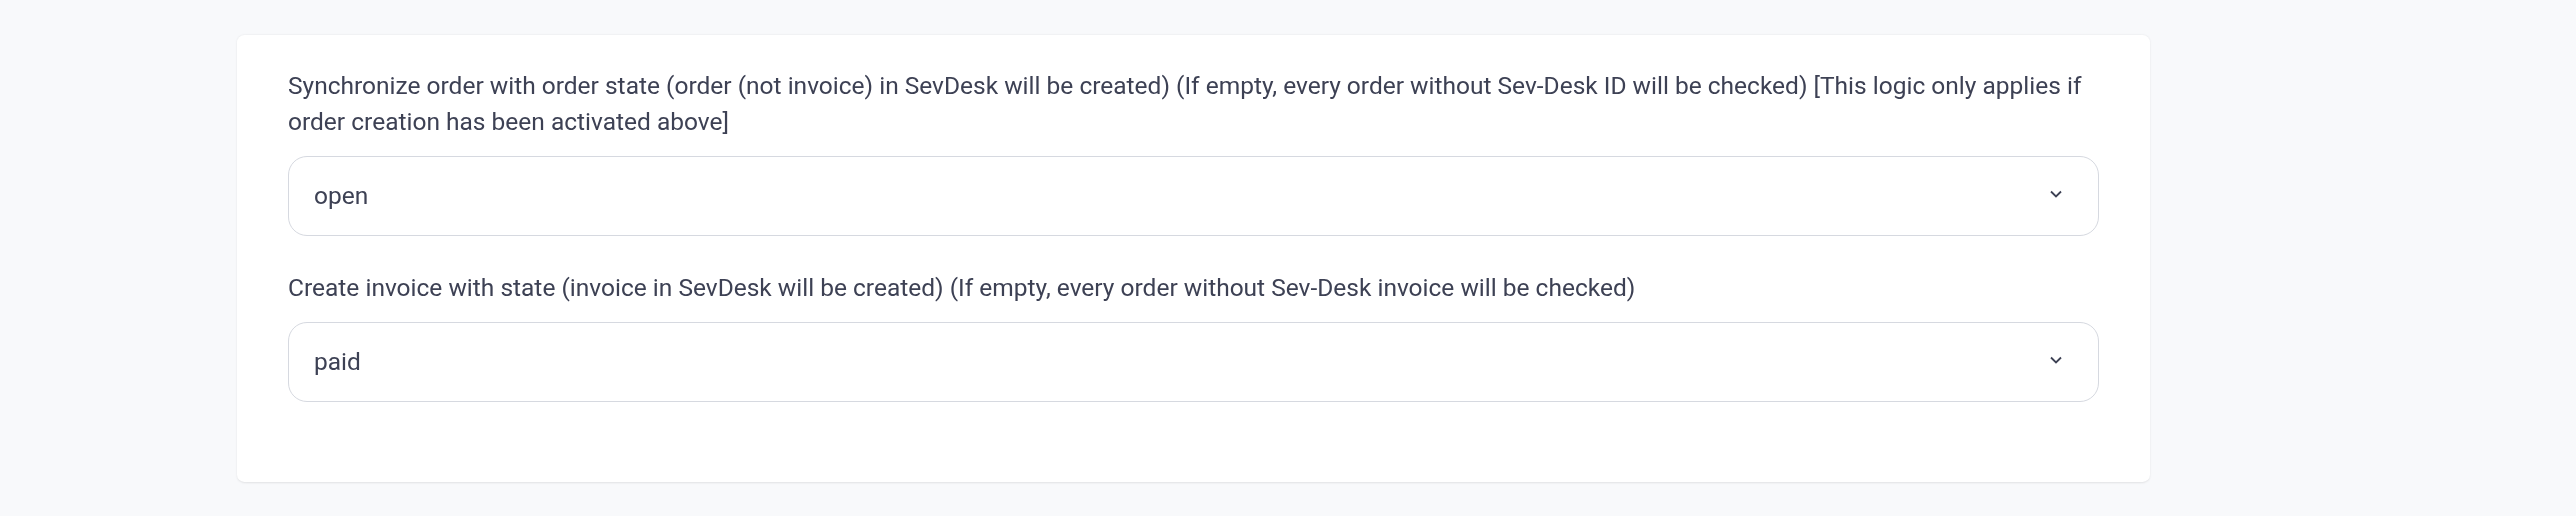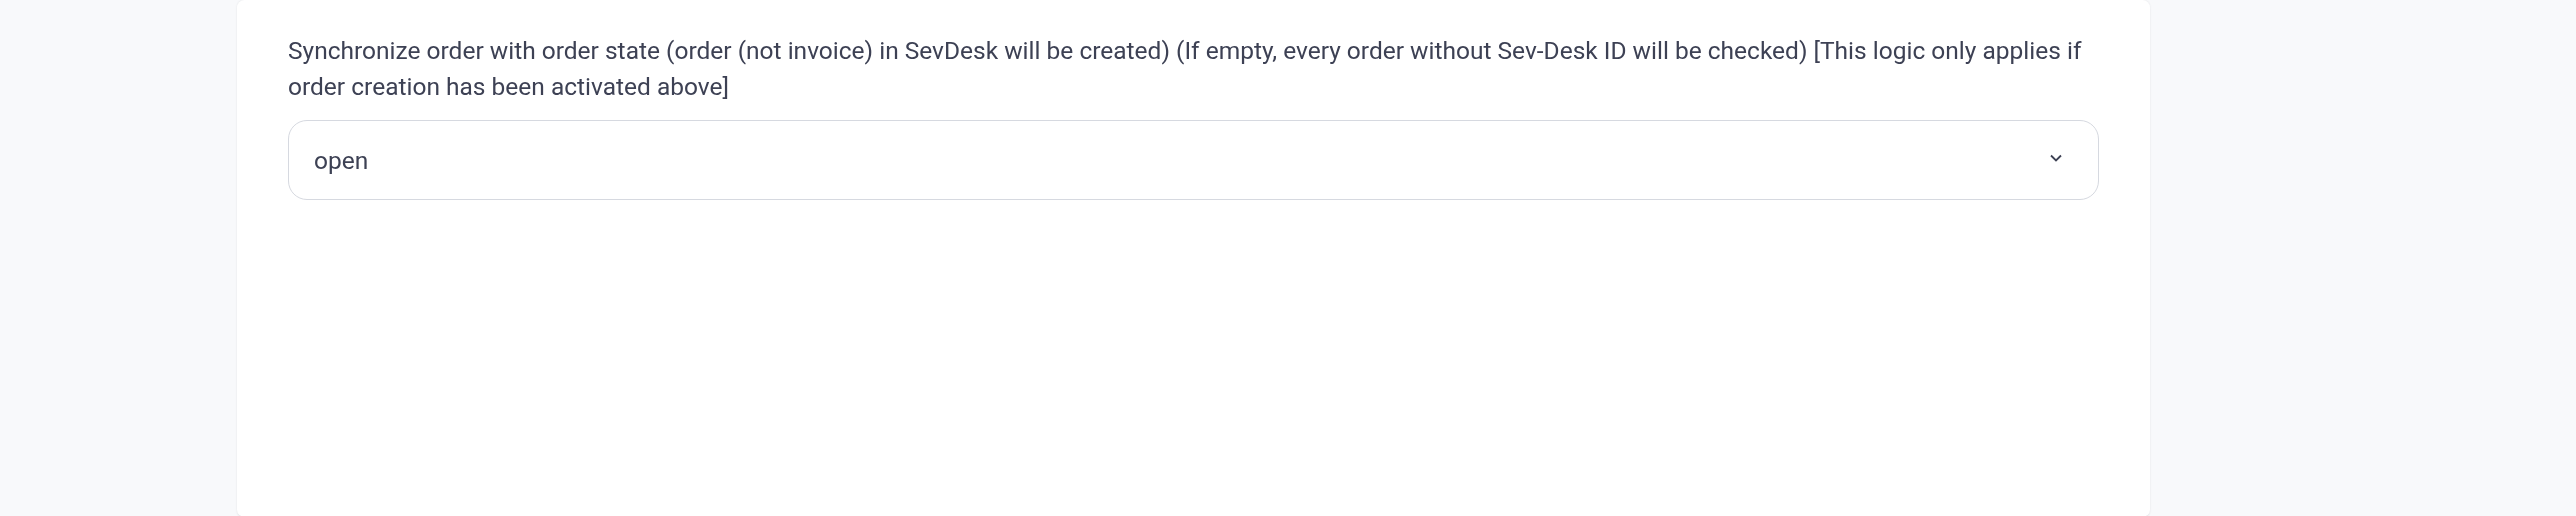--- a/index.html
+++ b/index.html
@@ -13,20 +13,21 @@
       width: 2576px;
       height: 517px;
       overflow: hidden;
     }
     .page-container {
       width: 100%;
       height: 100%;
       display: flex;
       justify-content: center;
       padding-top: 0;
+      align-items: center;
     }
     .card {
       background-color: #ffffff;
       border-radius: 7.3px;
       box-shadow: 0 0.9px 2.7px rgba(0,0,0,0.06), 0 0.9px 1.8px rgba(0,0,0,0.04);
       width: 1913px;
       margin-left: 237px;
       margin-right: auto;
       padding: 33px 51px 80px 51px;
       position: relative;
@@ -91,16 +92,29 @@
           <span>open</span>
         </div>
         <span class="chevron">
           <svg viewBox="0 0 24 24">
               <polyline points="6 9 12 15 18 9"></polyline>
             </svg>
         </span>
       </div>
     </div>
 
+    <div class="form-group">
+      <label class="form-label">Create invoice with state (invoice in SevDesk will be created) (If empty, every order without Sev-Desk invoice will be checked)</label>
+      <div class="select-wrapper">
+        <div class="select-input">
+          <span>paid</span>
+        </div>
+        <span class="chevron">
+          <svg viewBox="0 0 24 24">
+              <polyline points="6 9 12 15 18 9"></polyline>
+            </svg>
+        </span>
+      </div>
+    </div>
 
   </div>
 </div>
 
 
 </body></html>

